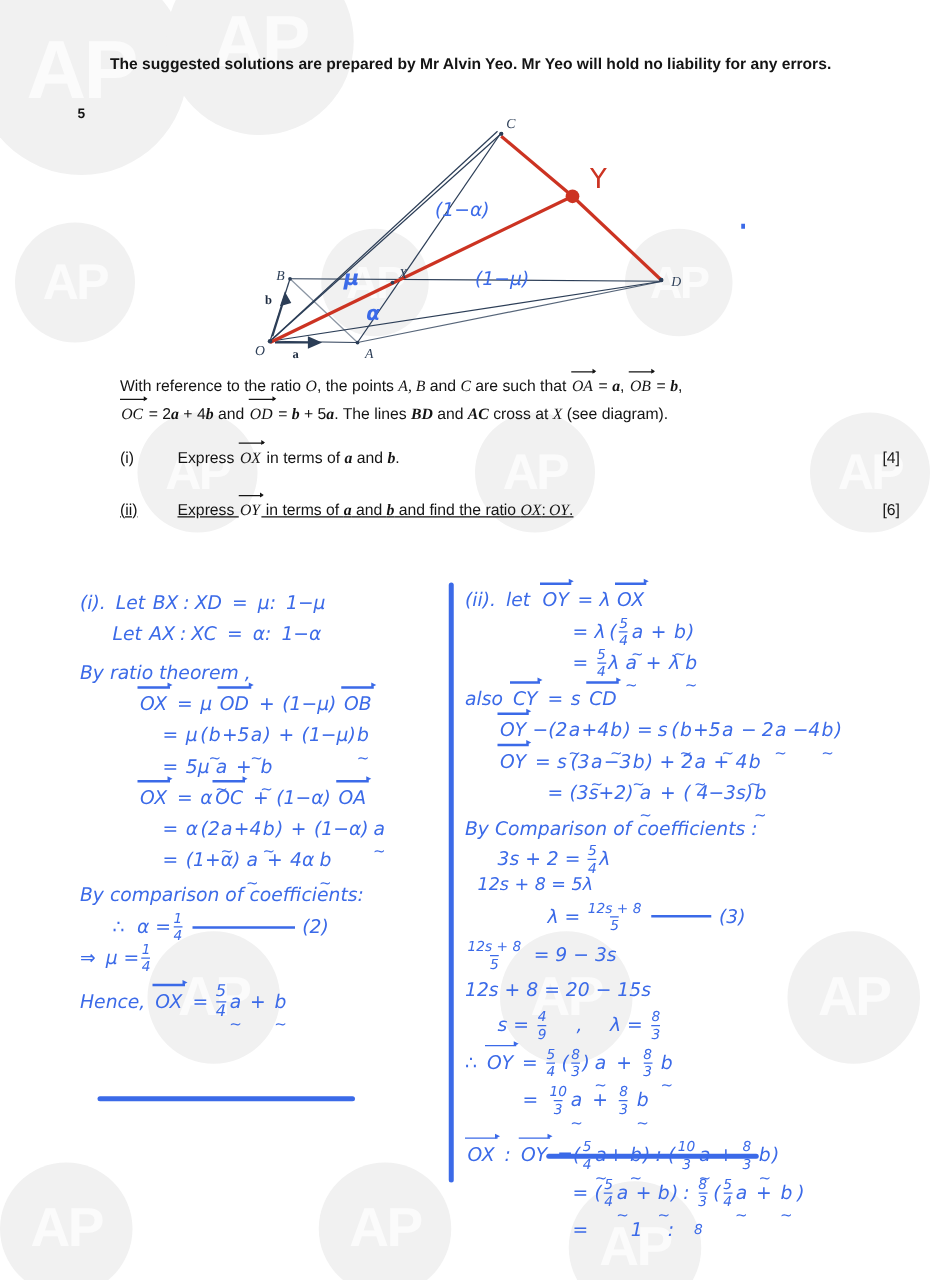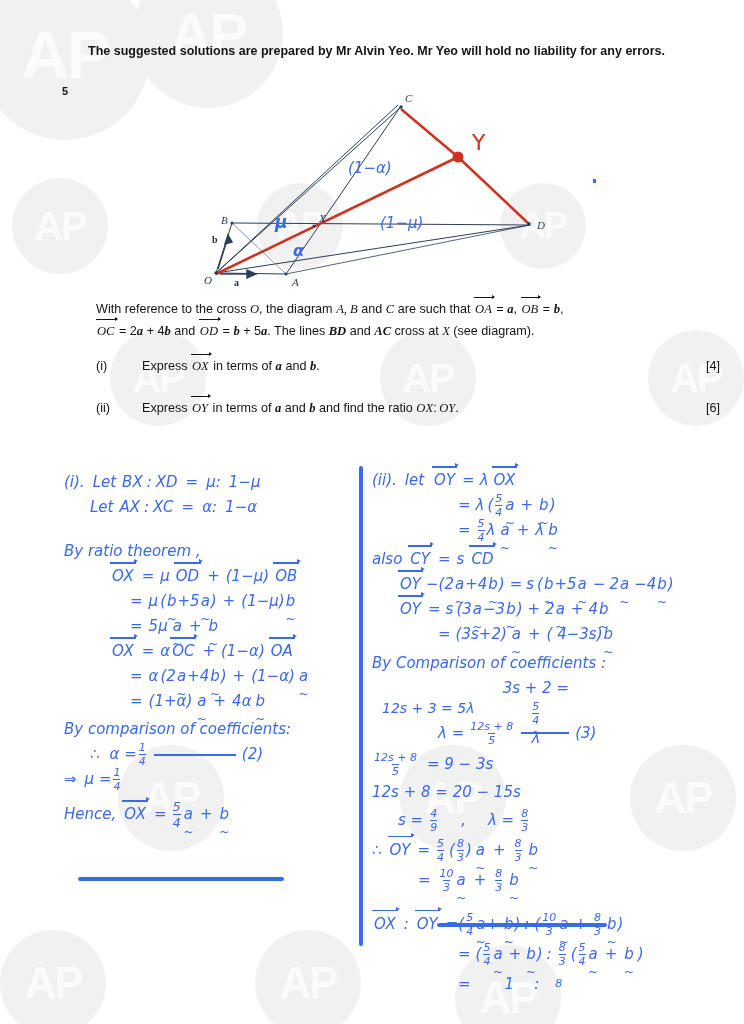--- a/index.html
+++ b/index.html
@@ -312,37 +312,37 @@
   </g>
 
   <text x="282" y="62" font-family="DejaVu Sans, sans-serif" font-size="22" fill="#cc3322">Y</text>
 </svg>
 </div>
 <div class="tinymark" style="left:593px;top:179px;"></div>
 
 <div class="qbody">
 
   <div class="qline">
-    <span>With reference to the cross </span><i class="it">O</i><span>, the diagram </span><i class="it">A, B</i><span> and </span><i class="it">C</i><span> are such that </span><span class="vec">OA</span><span> = </span><b class="bi">a</b><span>, </span><span class="vec">OB</span><span> = </span><b class="bi">b</b><span>,</span>
+    <span>With reference to the ratio </span><i class="it">O</i><span>, the points </span><i class="it">A, B</i><span> and </span><i class="it">C</i><span> are such that </span><span class="vec">OA</span><span> = </span><b class="bi">a</b><span>, </span><span class="vec">OB</span><span> = </span><b class="bi">b</b><span>,</span>
   </div>
 
   <div class="qline">
     <span class="vec">OC</span><span> = 2</span><b class="bi">a</b><span> + 4</span><b class="bi">b</b><span> and </span><span class="vec">OD</span><span> = </span><b class="bi">b</b><span> + 5</span><b class="bi">a</b><span>. The lines </span><b class="bi">BD</b><span> and </span><b class="bi">AC</b><span> cross at </span><i class="it">X</i><span> (see diagram).</span>
   </div>
 
   <div class="part-row">
     <div class="part-label">(i)</div>
     <div class="part-text">
       <span>Express </span><span class="vec">OX</span><span> in terms of <b class="bi">a</b> and <b class="bi">b</b>.</span>
     </div>
     <div class="marks">[4]</div>
   </div>
 
 
-  <div class="part-row" style="margin-top:22px;">
+  <div class="part-row" style="margin-top:22px;text-decoration:underline;">
     <div class="part-label">(ii)</div>
     <div class="part-text">
       <span>Express </span><span class="vec">OY</span><span> in terms of <b class="bi">a</b> and <b class="bi">b</b> and find the ratio <i class="it">OX</i>: <i class="it">OY</i>.</span>
     </div>
     <div class="marks">[6]</div>
   </div>
 </div>
 
 <div class="divider"></div>
 
@@ -377,21 +377,21 @@
     <span>XC</span>
     <span style="width:8px"></span>
       <span>=</span>
       <span style="width:8px"></span>
     <span>α</span>
       <span>:</span>
     <span style="width:8px"></span>
     <span>1−α</span>
   </div>
 
-  <div class="row" style="margin-top:19px;">
+  <div class="row" style="margin-top:6px;">
     <span>By ratio theorem ,</span>
   </div>
 
   <div class="row ind2">
     <span class="hv">OX</span>
     <span style="width:6px"></span>=<span style="width:6px"></span>
     <span>μ</span>
     <span style="width:4px"></span><span class="hv">OD</span>
     <span style="width:6px"></span>+<span style="width:6px"></span>
     (1−<span>μ</span>)
@@ -551,32 +551,32 @@
     =<span style="width:5px"></span>(3<span>s</span>+2)
     <span style="width:4px"></span><span class="tv">a</span>
     <span style="width:6px"></span>+<span style="width:6px"></span>
     ( 4−3<span>s</span>)<span class="tv">b</span>
   </div>
 
   <div class="row" style="margin-top:4px;">
     <span>By Comparison of coefficients :</span>
   </div>
 
-  <div class="row ind1" style="height:22px;flex-direction:column;">
+  <div class="row ind1" style="height:22px;">
     <span>3s + 2 =</span>
     <span style="width:4px"></span>
     <span class="fr">
       <span class="num">5</span>
       <span class="den">4</span>
     </span>
     <span>λ</span>
   </div>
 
   <div class="row" style="height:20px;padding-left:10px;font-size:14px;">
-    <span>12s + 3 = 5λ</span>
+    <span>12s + 8 = 5λ</span>
   </div>
 
   <div class="row ind3" style="height:30px;">
     <span>λ =</span>
     <span style="width:4px"></span>
     <span class="fr">
       <span class="num">12s + 8</span>
       <span class="den">5</span>
     </span>
     <span class="dashline" style="width:48px;"></span>

